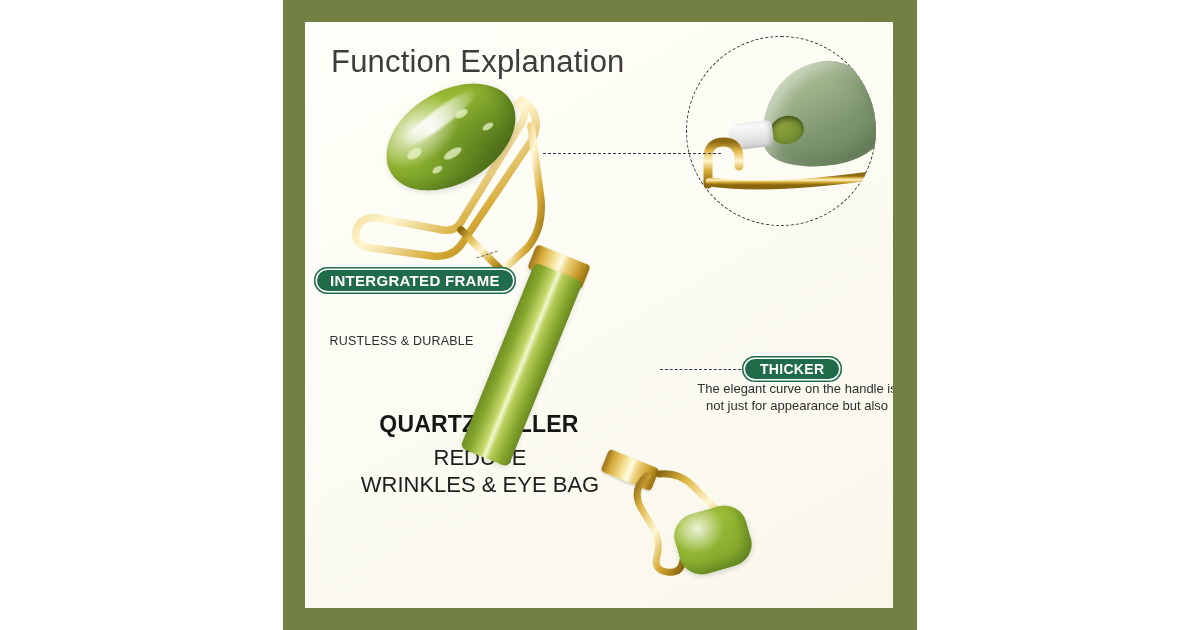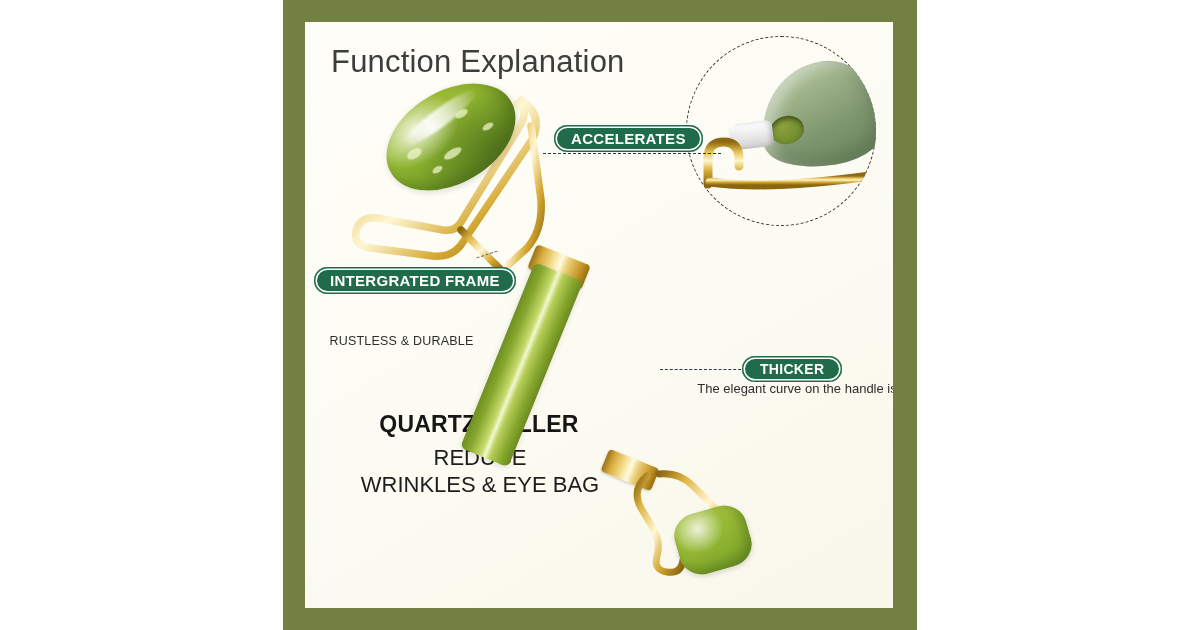--- a/index.html
+++ b/index.html
@@ -221,30 +221,30 @@
 
       <svg class="fork-bot" viewBox="0 0 160 130">
         <path d="M24,8 Q8,22 18,40 L30,60 Q38,74 34,88 Q30,102 44,104 Q58,106 60,92" fill="none" stroke="url(#gold2)" stroke-width="7" stroke-linecap="round" stroke-linejoin="round"></path>
         <path d="M36,6 Q56,4 70,18 L104,52 Q118,66 114,82 Q110,96 96,92" fill="none" stroke="url(#gold2)" stroke-width="7" stroke-linecap="round" stroke-linejoin="round"></path>
       </svg>
 
       <div class="head-small"></div>
     </div>
 
     <div class="dash-h dash-accel"></div>
-    <div class="pill pill-accel">ACCELERATES</div>
 
     <div class="dash-h dash-frame"></div>
     <div class="pill pill-frame">INTERGRATED FRAME</div>
     <div class="sub sub-frame">RUSTLESS &amp; DURABLE</div>
 
     <div class="dash-h dash-thick"></div>
     <div class="pill pill-thick">THICKER</div>
     <div class="sub sub-thick">
       <div>The elegant curve on the handle is</div>
+      <div>not just for appearance but also</div>
     </div>
 
     <div class="cap1">QUARTZ ROLLER</div>
     <div class="cap2">
       <div>REDUCE</div>
       <div>WRINKLES &amp; EYE BAG</div>
     </div>
 
   </div>
 </div>

